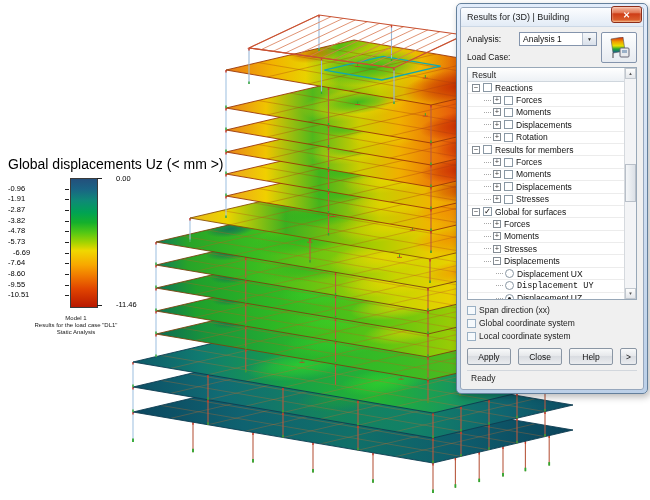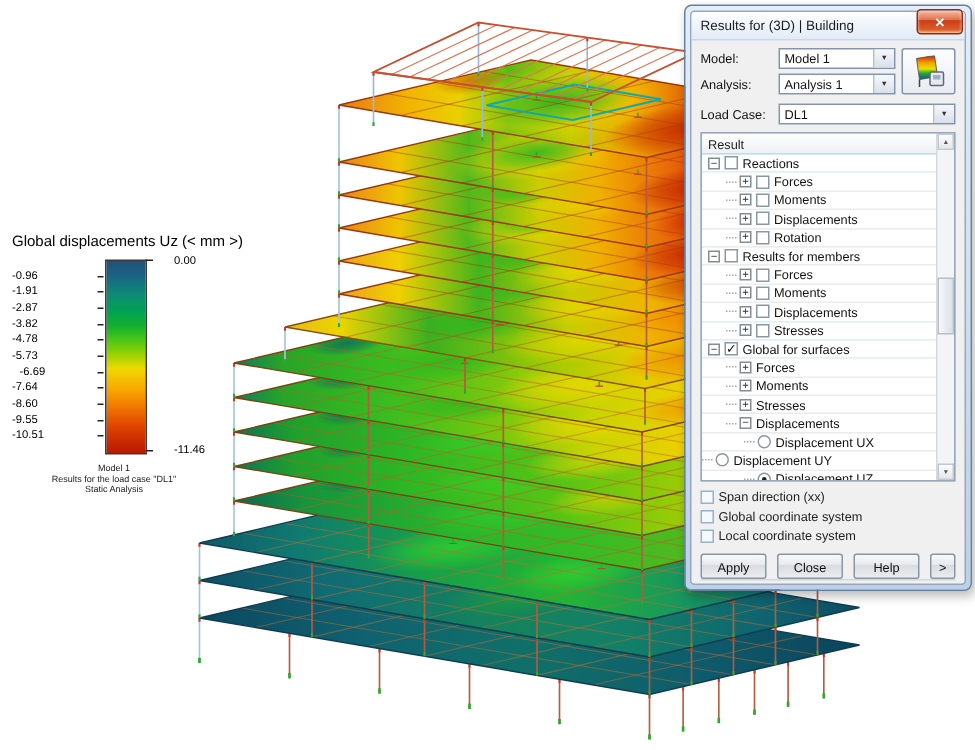--- a/index.html
+++ b/index.html
@@ -2,21 +2,21 @@
 <html><head>
 <meta charset="utf-8">
 <style>
   html,body{margin:0;padding:0;background:#fff;}
   body{font-family:"Liberation Sans",sans-serif;}
   .stage{position:relative;width:650px;height:500px;background:#fff;overflow:hidden;}
   #scene{position:absolute;left:0;top:0;z-index:1;}
 
   
   .legend{position:absolute;left:8px;top:156px;width:136px;z-index:2;color:#000;}
-  .legend-title{font-size:10px;text-align:right;white-space:nowrap;}
+  .legend-title{font-size:14px;text-align:right;white-space:nowrap;}
   .barwrap{position:relative;height:128px;margin-top:6px;}
   .colorbar{position:absolute;left:62px;top:0;width:26px;height:128px;border:1px solid #3a3a3a;}
   .ltick{position:absolute;font-size:7.5px;width:54px;line-height:8px;}
   .ltickline{position:absolute;left:57px;width:4px;height:1px;background:#222;}
   .lmax,.lmin{position:absolute;left:95px;font-size:7.5px;line-height:8px;white-space:nowrap;padding-left:13px;}
   .lmaxline,.lminline{position:absolute;left:89px;width:5px;height:1px;background:#222;}
   .legend-footer{margin-top:9px;text-align:center;font-size:6px;line-height:7px;color:#1a1a1a;}
 
   
   .panel{position:absolute;left:456px;top:3px;width:192px;height:391px;border-radius:5px;
@@ -35,21 +35,21 @@
   .frow{display:flex;align-items:center;margin-bottom:3px;}
   .frow label{width:52px;font-size:8.5px;color:#111;flex:0 0 auto;}
   .combo{flex:1;height:14px;background:#fff;border:1px solid #8494ac;display:flex;align-items:center;
          font-size:8.5px;padding-left:3px;color:#111;box-sizing:border-box;}
   .combo.short{margin-right:40px;}
   .combo-arrow{margin-left:auto;width:13px;align-self:stretch;border-left:1px solid #b6c0ce;
                background:linear-gradient(#f6f8fa,#d9e0ea);display:flex;align-items:center;justify-content:center;
                font-size:5px;color:#333;}
   .icon-btn{position:absolute;right:0;top:0;width:36px;height:31px;border:1px solid #8494ac;border-radius:2px;
             background:linear-gradient(#fdfefe,#e7ebf1);display:flex;align-items:center;justify-content:center;padding:0;}
-  .tree{position:relative;margin-top:2px;border:1px solid #98a8b8;background:#7dd3fc;height:233px;flex:0 0 auto;
+  .tree{position:relative;margin-top:2px;border:1px solid #98a8b8;background:#404040;height:233px;flex:0 0 auto;
         overflow:hidden;box-sizing:border-box;}
   .tree-header{height:13px;margin-right:12px;border-bottom:1px solid #cfd6dd;
                background:linear-gradient(#ffffff,#edf1f5);font-size:8.5px;color:#222;display:flex;
                align-items:center;padding-left:4px;}
   .trow{height:11.4px;display:flex;align-items:center;border-bottom:1px solid #ececec;font-size:8.5px;
         color:#111;background:#fff;margin-right:12px;overflow:hidden;}
   .tglyph{width:8px;height:8px;border:1px solid #848c94;background:#fff;font-size:7.5px;line-height:6.5px;
           text-align:center;color:#333;flex:0 0 auto;margin-right:3px;box-sizing:border-box;}
   .tconn{width:7px;border-top:1px dotted #a8a8a8;margin-right:2px;flex:0 0 auto;}
   .cb{width:9px;height:9px;border:1px solid #8a98a4;background:#fff;margin-right:3px;flex:0 0 auto;
@@ -978,40 +978,29 @@
                     <stop offset="0.75" stop-color="#20a830"></stop>
                   <stop offset="1" stop-color="#1850a0"></stop>
                 </linearGradient>
               </defs>
               <polygon points="4,2 16,0 18,14 6,16" fill="url(#icnG)" stroke="#555" stroke-width="0.6"></polygon>
               <rect x="13" y="11" width="9" height="9" rx="1" fill="#e8eaee" stroke="#667"></rect>
               <rect x="15" y="13" width="5" height="3" fill="#9ab0c8"></rect>
               <line x1="6" y1="16" x2="6" y2="21" stroke="#444" stroke-width="1"></line>
             </svg>
           </button>
-        <div class="frow">
-              <label>Model:</label>
-              <div class="combo short">
-                <span>Model 1</span>
-                <span class="combo-arrow">▼</span>
-              </div>
-            </div>
             <div class="frow">
               <label>Analysis:</label>
               <div class="combo short">
                 <span>Analysis 1</span>
                 <span class="combo-arrow">▼</span>
               </div>
             </div>
             <div class="frow" style="margin-top: 6px;">
               <label>Load Case:</label>
-              <div class="combo">
-                <span>DL1</span>
-                <span class="combo-arrow">▼</span>
-              </div>
             </div>
           </div>
         <div class="tree">
           <div class="tree-header">Result</div>
           <div id="tree-rows">
               <div class="trow" style="padding-left: 4px;">
                 <span class="tglyph">−</span>
                 <span class="cb"></span>
                 <span>Reactions</span>
               </div>
@@ -1091,21 +1080,21 @@
               <div class="trow" style="padding-left: 16px;">
                 <span class="tconn"></span>
                 <span class="tglyph">−</span>
                 <span>Displacements</span>
               </div>
               <div class="trow" style="padding-left: 28px;">
                 <span class="tconn"></span>
                 <span class="radio"></span>
                 <span>Displacement UX</span>
               </div>
-              <div class="trow" style="">
+              <div class="trow" style="padding-left: 28px; font-family: Liberation Mono, monospace;">
                 <span class="tconn"></span>
                 <span class="radio"></span>
                 <span>Displacement UY</span>
               </div>
               <div class="trow" style="padding-left: 28px;">
                 <span class="tconn"></span>
                 <span class="radio sel"></span>
                 <span>Displacement UZ</span>
               </div>
             </div>

